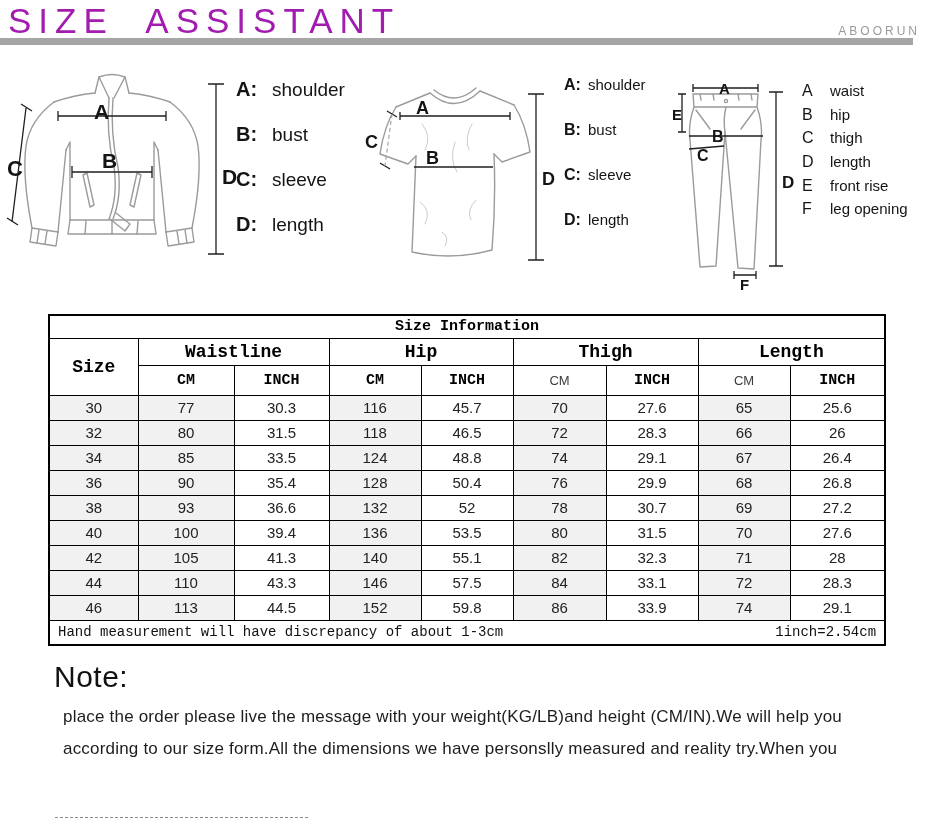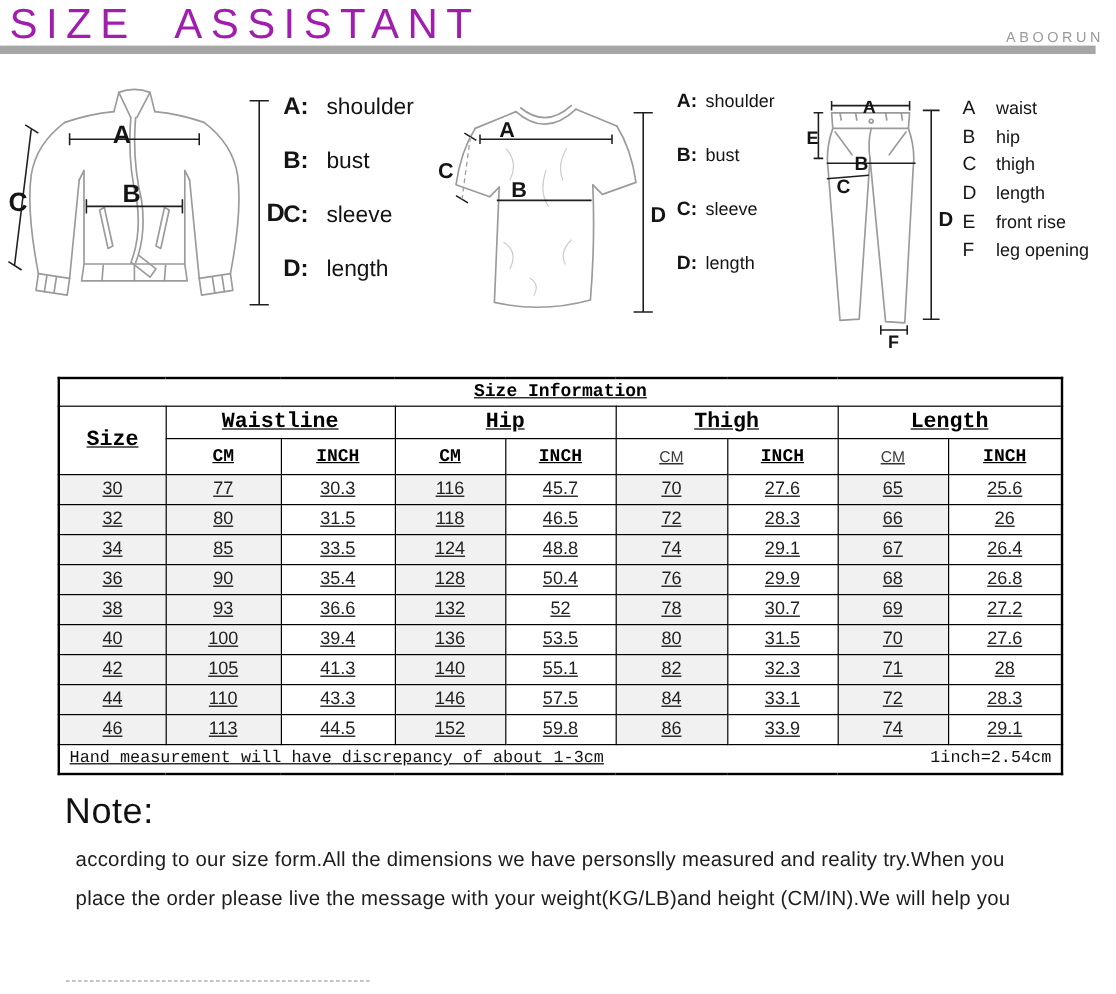--- a/index.html
+++ b/index.html
@@ -53,21 +53,20 @@
   .legend-sm { left:802px; top:20px; }
   .legend-sm .lg-item { height:23.7px; }
   .legend-sm .lg-key  { font-size:16px; width:28px; }
   .legend-sm .lg-word { font-size:15px; }
 
   
   table.size-table {
     position:absolute; left:48px; top:314px; width:836px;
     border-collapse:collapse; table-layout:fixed; border:2px solid #000;
     background:#ffffff;
-    text-decoration:underline;
   }
   .size-table td { border:1px solid #000; text-align:center; padding:0; overflow:hidden; }
   .title-row td { font-family:"Liberation Mono", monospace; font-weight:bold; font-size:15px; height:23px; }
   .group-row td { font-family:"Liberation Mono", monospace; font-weight:bold; font-size:18px; height:27px; }
   .size-head    { font-family:"Liberation Mono", monospace; font-weight:bold; font-size:18px; }
   .unit-row td  { font-family:"Liberation Mono", monospace; font-weight:bold; font-size:15px; height:30px; }
   .unit-row td:nth-child(5), .unit-row td:nth-child(7) {
     font-family:"Liberation Sans", sans-serif; font-weight:normal; font-size:13px; color:#3c3c3c;
   }
   .size-table tbody td { height:25px; font-size:15px; color:#222222; }
@@ -400,18 +399,18 @@
         <td colspan="9">
           <span class="foot-left">Hand measurement will have discrepancy of about 1-3cm</span>
           <span class="foot-right">1inch=2.54cm</span>
         </td>
       </tr>
     </tfoot>
   </table>
 
   <div class="note-heading">Note:</div>
   <div class="note-lines" id="note-lines">
+      <div class="note-line indent">place the order please live the message with your weight(KG/LB)and height (CM/IN).We will help you</div>
       <div class="note-line indent">according to our size form.All the dimensions we have personslly measured and reality try.When you</div>
-      <div class="note-line indent">place the order please live the message with your weight(KG/LB)and height (CM/IN).We will help you</div>
     </div>
   <div class="bottom-underline"></div>
 
 </div>
 
 </body></html>

